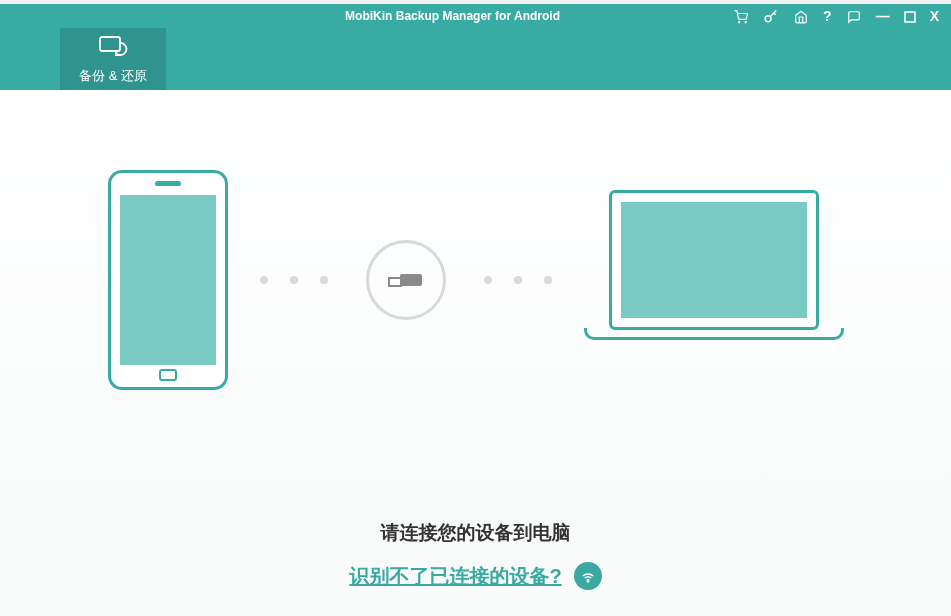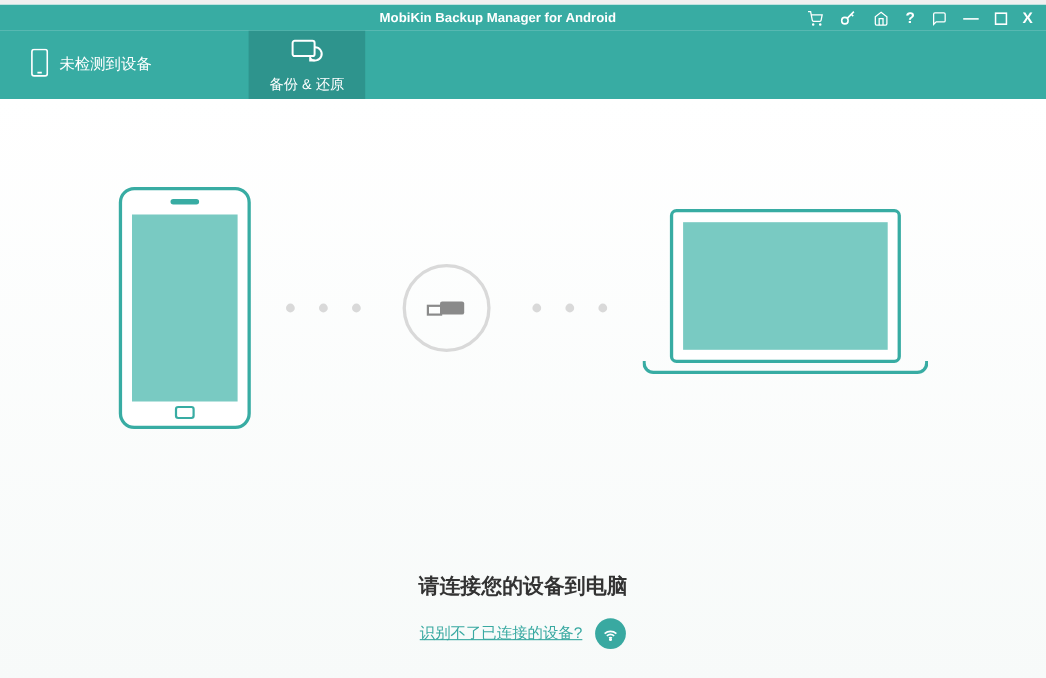--- a/index.html
+++ b/index.html
@@ -85,21 +85,21 @@
   width: 260px; height: 12px; border: 3px solid #38aca3; border-radius: 0 0 10px 10px;
   border-top: none; margin-top: -2px;
 }
 
 .msg {
   position: absolute; top: 430px; left: 0; right: 0; text-align: center;
 }
 .msg-title { font-size: 19px; font-weight: bold; color: #333; margin-bottom: 16px;}
 .msg-sub { font-size: 13px; color: #9a9a9a; margin-bottom: 24px;}
 .msg-link { display: inline-flex; align-items: center; gap: 12px; }
-.msg-link a { color: #39a9a1; font-size: 14px; text-decoration: underline; cursor: pointer;}
+.msg-link a { color: #39a9a1; font-size: 20px; text-decoration: underline; cursor: pointer; font-weight: bold;}
 .wifi-circle {
   width: 28px; height: 28px; border-radius: 50%; background: #39a9a1;
   display: inline-flex; align-items: center; justify-content: center; cursor: pointer;
 }
 </style>
 </head>
 <body>
 
 <div class="window">
 
@@ -136,29 +136,20 @@
       <span>
         <svg width="12" height="12" viewBox="0 0 12 12" fill="none" stroke="#fff" stroke-width="1.5">
             <rect x="1" y="1" width="10" height="10"></rect>
           </svg>
       </span>
       <span style="font-weight:bold;">X</span>
     </div>
   </div>
 
   <div class="toolbar">
-    <div class="device-status">
-      <span>
-        <svg width="16" height="26" viewBox="0 0 16 26" fill="none" stroke="#fff" stroke-width="1.5">
-            <rect x="1" y="1" width="14" height="24" rx="2"></rect>
-            <line x1="6" y1="22" x2="10" y2="22"></line>
-          </svg>
-      </span>
-      <span style="font-size:14px;">未检测到设备</span>
-    </div>
     <div class="spacer"></div>
     <div class="tool-item active">
       <span>
         <svg width="30" height="26" viewBox="0 0 30 26" fill="none" stroke="#fff" stroke-width="1.8">
           <rect x="2" y="4" width="20" height="14" rx="2"></rect>
           <path d="M22 10 a6 6 0 1 1 -4 10"></path>
           <polyline points="18 18 18 22 22 22"></polyline>
         </svg>
       </span>
       <span class="label">备份 &amp; 还原</span>

